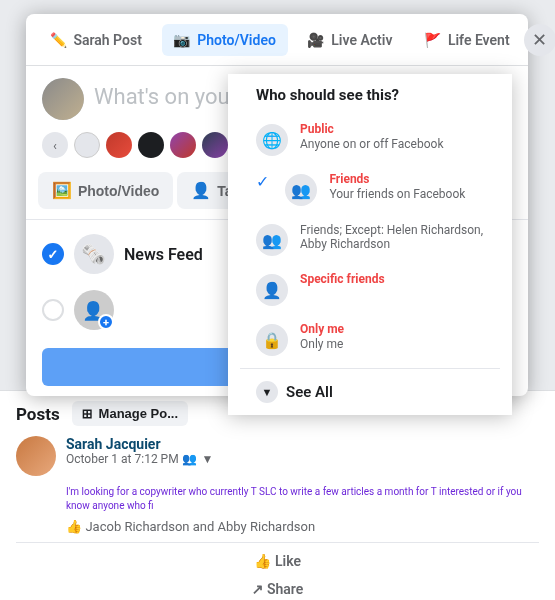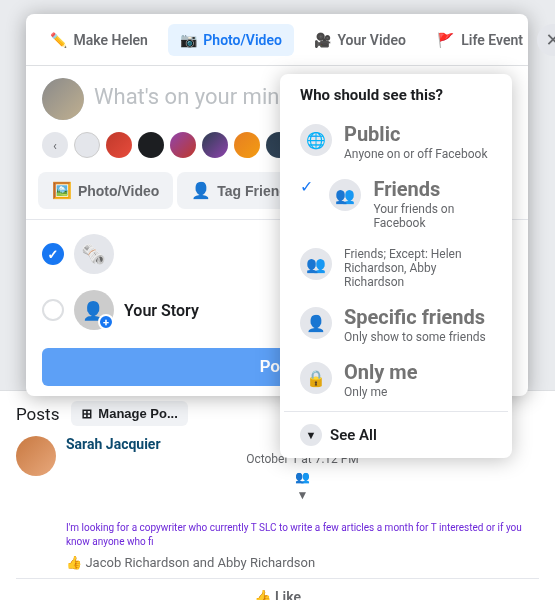--- a/index.html
+++ b/index.html
@@ -275,25 +275,25 @@
       cursor: pointer;
       opacity: 0.7;
     }
 
     
     .dropdown-menu {
       position: absolute;
       top: 60px;
       right: 16px;
       background: #fff;
-      border-radius: 8px;
+      border-radius: 0;
       box-shadow: 0 2px 20px rgba(0,0,0,0.25);
-      width: 232px;
+      width: 284px;
       z-index: 100;
-      padding: 8px 4px 4px;
+      padding: 8px 12px 4px;
     }
     .dropdown-header {
       font-size: 15px;
       font-weight: 700;
       color: #1c1e21;
       padding: 4px 16px 10px;
     }
     .dropdown-item {
       display: flex;
       align-items: flex-start;
@@ -309,23 +309,23 @@
       background: #e4e6eb;
       display: flex;
       align-items: center;
       justify-content: center;
       font-size: 16px;
       flex-shrink: 0;
       margin-top: 2px;
     }
     .dropdown-item-text {}
     .dropdown-item-label {
-      font-size: 20px;
+      font-size: 12px;
       font-weight: 700;
-      color: #737373;
+      color: #ef4444;
       display: flex;
       align-items: center;
       gap: 6px;
     }
     .dropdown-item-sublabel {
       font-size: 12px;
       color: #65676b;
       margin-top: 1px;
     }
     .check-mark {
@@ -370,21 +370,21 @@
       border-top: 1px solid #dddfe2;
       padding: 10px 16px 0;
     }
     .posts-header {
       display: flex;
       align-items: center;
       margin-bottom: 10px;
     }
     .posts-title {
       font-size: 17px;
-      font-weight: 400;
+      font-weight: 700;
       color: #1c1e21;
       text-align: right;
     }
     .manage-posts-btn {
       display: flex;
       align-items: center;
       gap: 6px;
       margin-left: 12px;
       background: #f0f2f5;
       border: none;
@@ -412,21 +412,20 @@
       font-size: 14px;
       font-weight: 700;
       color: #0c4a6e;
     }
     .post-meta {
       font-size: 12px;
       color: #65676b;
       display: flex;
       align-items: center;
       gap: 4px;
-      flex-direction: column;
     }
     .post-text {
       font-size: 10px;
       color: #6d28d9;
       margin-top: 19px;
       line-height: 1.4;
       overflow: hidden;
       display: -webkit-box;
       -webkit-line-clamp: 2;
       -webkit-box-orient: vertical;
@@ -487,31 +486,31 @@
     <div class="post-action-btn">👍 Like</div>
     <div class="post-action-btn">↗ Share</div>
   </div>
 </div>
 
 <div class="modal">
 
   <div class="modal-header">
     <div class="tab-item">
       <span>✏️</span>
-      <span>Make Helen</span>
+      <span>Sarah Post</span>
     </div>
     <div class="tab-divider"></div>
     <div class="tab-item active">
       <span>📷</span>
       <span>Photo/Video</span>
     </div>
     <div class="tab-divider"></div>
     <div class="tab-item">
       <span>🎥</span>
-      <span>Your Video</span>
+      <span>Live Activ</span>
     </div>
     <div class="tab-divider"></div>
     <div class="tab-item">
       <span>🚩</span>
       <span>Life Event</span>
     </div>
     <div class="close-btn">
       <span>✕</span>
     </div>
   </div>
@@ -560,34 +559,34 @@
     </div>
   </div>
 
   <div class="audience-section">
 
     <div class="audience-row">
       <div class="checkbox checked"></div>
       <div class="audience-icon-wrap news-feed-icon">
         <span>🗞️</span>
       </div>
+      <span class="audience-label">News Feed</span>
       <button class="friends-dropdown-btn">
         <span>👥</span>
         <span>Friends</span>
         <span>▼</span>
       </button>
     </div>
 
     <div class="audience-row" style="margin-top:8px">
       <div class="checkbox"></div>
       <div class="audience-icon-wrap story-icon">
         <span style="font-size:18px;color:#888">👤</span>
         <div class="story-plus">+</div>
       </div>
-      <span class="audience-label">Your Story</span>
     </div>
   </div>
 
   <div class="post-btn-wrap">
     <button class="post-btn">Post</button>
   </div>
 
   <div class="dropdown-menu">
     <div class="dropdown-header">Who should see this?</div>
 
@@ -612,21 +611,20 @@
       <div class="dropdown-item-icon">👥</div>
       <div class="dropdown-item-text">
         <div class="dropdown-item-sublabel">Friends; Except: Helen Richardson, Abby Richardson</div>
       </div>
     </div>
 
     <div class="dropdown-item">
       <div class="dropdown-item-icon">👤</div>
       <div class="dropdown-item-text">
         <div class="dropdown-item-label">Specific friends</div>
-        <div class="dropdown-item-sublabel">Only show to some friends</div>
       </div>
     </div>
 
     <div class="dropdown-item">
       <div class="dropdown-item-icon">🔒</div>
       <div class="dropdown-item-text">
         <div class="dropdown-item-label">Only me</div>
         <div class="dropdown-item-sublabel">Only me</div>
       </div>
     </div>

